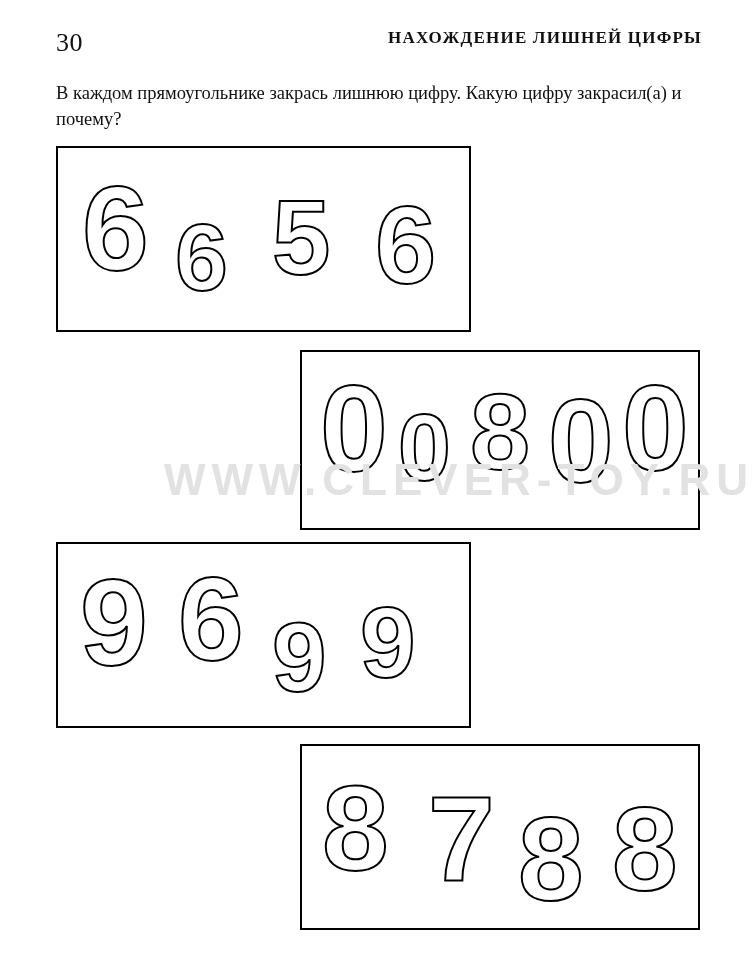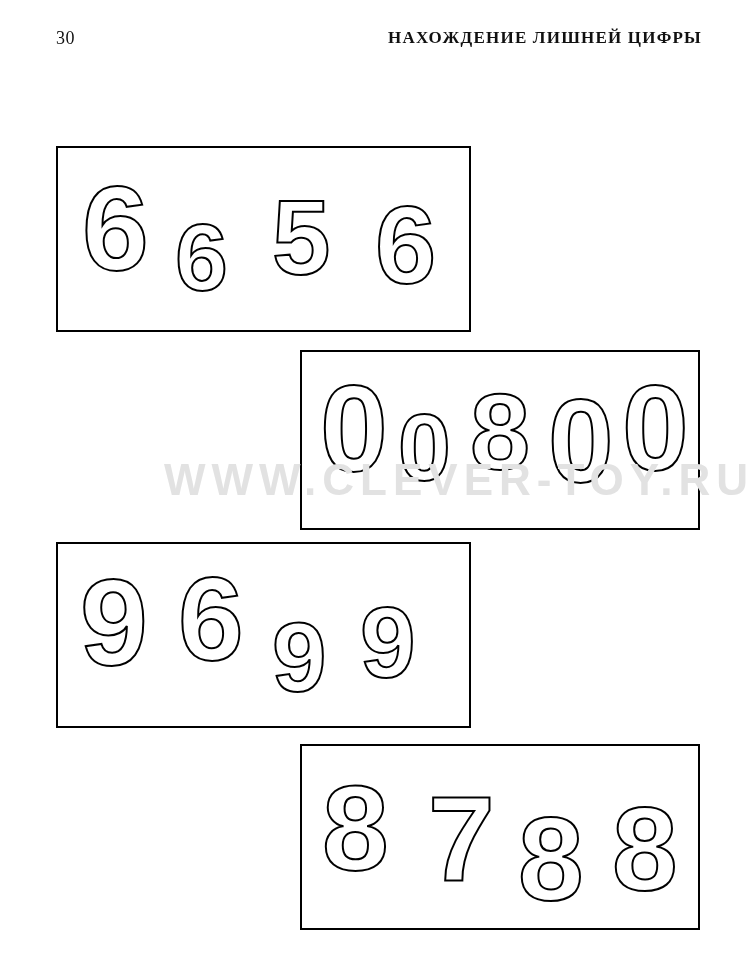--- a/index.html
+++ b/index.html
@@ -20,21 +20,21 @@
     position: absolute;
     inset: 0;
   }
 
   
   .page-number {
     position: absolute;
     left: 56px;
     top: 28px;
     font-family: "Liberation Serif", serif;
-    font-size: 18px;
+    font-size: 26px;
     letter-spacing: 0.5px;
     color: #111;
   }
   .page-title {
     position: absolute;
     right: 52px;
     top: 28px;
     font-family: "Liberation Serif", serif;
     font-weight: bold;
     font-size: 17px;
@@ -95,20 +95,21 @@
   }
 </style>
 </head>
 <body>
 
 <div class="page">
 
   <div class="page-number">30</div>
   <div class="page-title">НАХОЖДЕНИЕ ЛИШНЕЙ ЦИФРЫ</div>
 
+  <div class="instruction">В каждом прямоугольнике закрась лишнюю цифру. Какую цифру закрасил(а) и почему?</div>
 
   <div class="watermark">WWW.CLEVER-TOY.RU</div>
 
   <div id="boxes-layer">
       <div class="box" style="left: 56px; top: 146px; width: 415px; height: 186px;"></div>
       <div class="box" style="left: 300px; top: 350px; width: 400px; height: 180px;"></div>
       <div class="box" style="left: 56px; top: 542px; width: 415px; height: 186px;"></div>
       <div class="box" style="left: 300px; top: 744px; width: 400px; height: 186px;"></div>
     </div>
   <div id="digits-layer">

